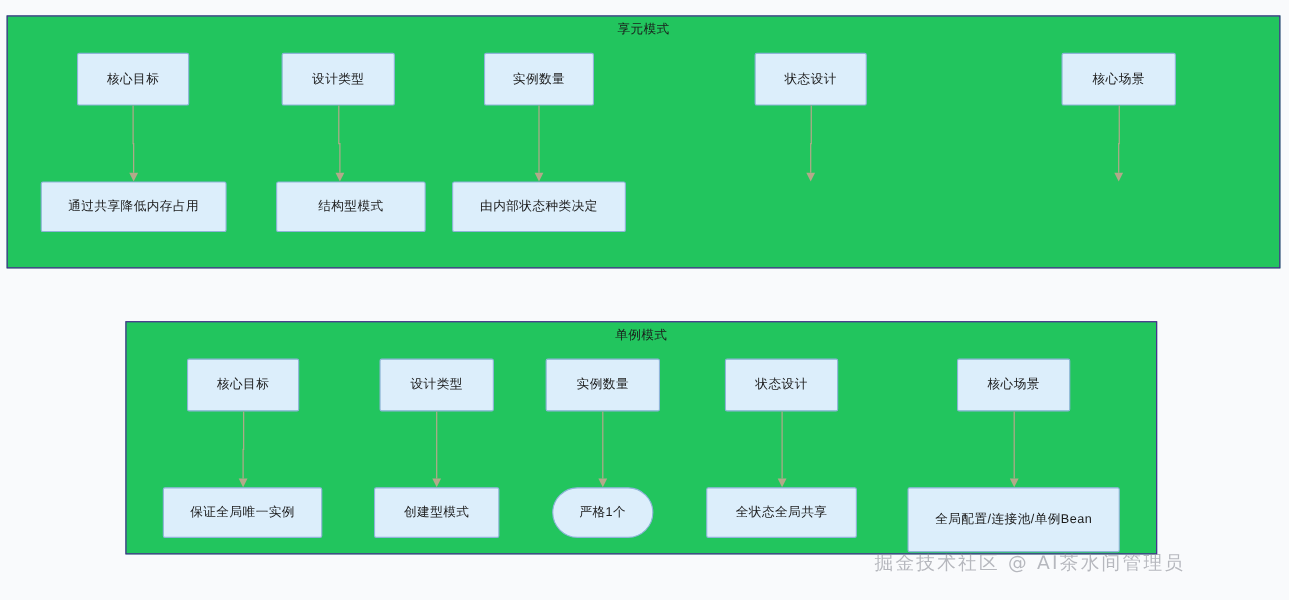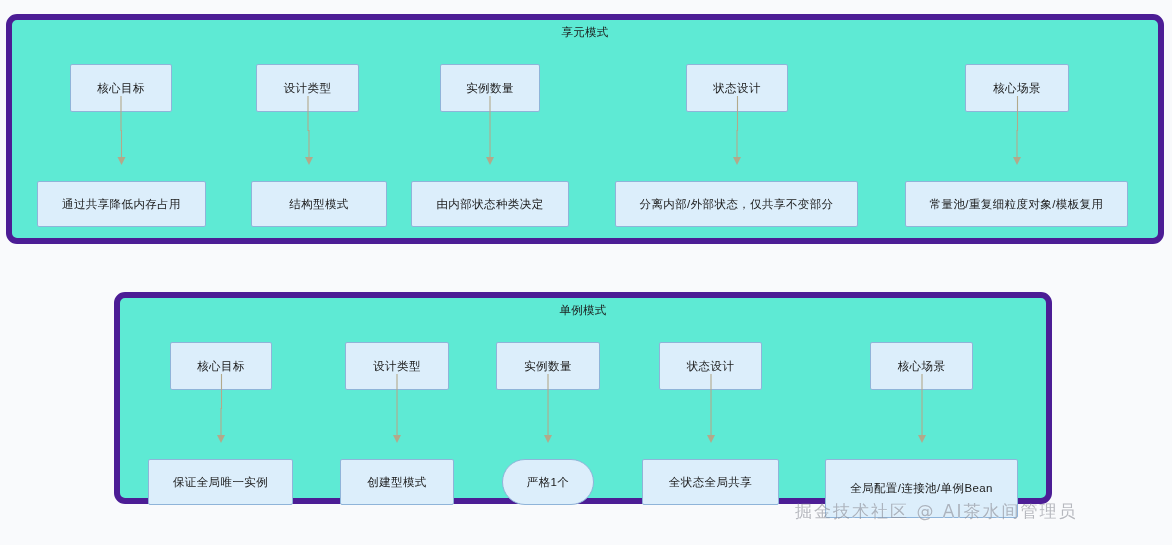--- a/index.html
+++ b/index.html
@@ -14,23 +14,23 @@
     overflow: hidden;
     position: relative;
   }
   #canvas {
     position: relative;
     width: 1172px;
     height: 545px;
   }
   .group-box {
     position: absolute;
-    background: #5eead4;
-    border: 6px solid #4c1d95;
-    border-radius: 11px;
+    background: #22c55e;
+    border: 1px solid #4c1d95;
+    border-radius: 0;
     box-sizing: border-box;
   }
   .group-title {
     position: absolute;
     top: 5px;
     left: 0;
     right: 0;
     text-align: center;
     font-size: 11.5px;
     color: #1a1a1a;
@@ -45,21 +45,20 @@
     box-sizing: border-box;
     display: flex;
     align-items: center;
     justify-content: center;
     font-size: 11.5px;
     color: #1a1a1a;
     letter-spacing: 0.4px;
     text-align: right;
     padding: 0 6px;
     line-height: 15px;
-    margin-top: 16px;
   }
   .connector {
     position: absolute;
     overflow: visible;
   }
   .conn-line {
     stroke: #b3a98a;
     stroke-width: 1.1;
     fill: none;
   }
@@ -96,27 +95,25 @@
       <path class="conn-line" d="M 8 0 L 8 34.5 L 9 34.5 L 9 61"></path>
       <polygon class="conn-head" points="5,61 13,61 9,69"></polygon>
     </svg>
     <div class="node" style="left: 440px; top: 48px; width: 100px; height: 48px;">实例数量</div>
     <div class="node" style="left: 411px; top: 165px; width: 158px; height: 46px;">由内部状态种类决定</div>
     <svg class="connector" width="16" height="69" style="position: absolute; left: 482px; top: 96px;">
       <path class="conn-line" d="M 8 0 L 8 34.5 L 8 34.5 L 8 61"></path>
       <polygon class="conn-head" points="4,61 12,61 8,69"></polygon>
     </svg>
     <div class="node" style="left: 686px; top: 48px; width: 102px; height: 48px;">状态设计</div>
-    <div class="node" style="left: 615px; top: 165px; width: 243px; height: 46px;">分离内部/外部状态，仅共享不变部分</div>
     <svg class="connector" width="16.5" height="69" style="position: absolute; left: 728.5px; top: 96px;">
       <path class="conn-line" d="M 8.5 0 L 8.5 34.5 L 8 34.5 L 8 61"></path>
       <polygon class="conn-head" points="4,61 12,61 8,69"></polygon>
     </svg>
     <div class="node" style="left: 965px; top: 48px; width: 104px; height: 48px;">核心场景</div>
-    <div class="node" style="left: 905px; top: 165px; width: 223px; height: 46px;">常量池/重复细粒度对象/模板复用</div>
     <svg class="connector" width="16.5" height="69" style="position: absolute; left: 1008.5px; top: 96px;">
       <path class="conn-line" d="M 8.5 0 L 8.5 34.5 L 8 34.5 L 8 61"></path>
       <polygon class="conn-head" points="4,61 12,61 8,69"></polygon>
     </svg>
     <div class="group-box" style="left: 114px; top: 292px; width: 938px; height: 212px;">
       <div class="group-title">单例模式</div>
     </div>
     <div class="node" style="left: 170px; top: 326px; width: 102px; height: 48px;">核心目标</div>
     <div class="node" style="left: 148px; top: 443px; width: 145px; height: 46px;">保证全局唯一实例</div>
     <svg class="connector" width="16.5" height="69" style="position: absolute; left: 212.5px; top: 374px;">

